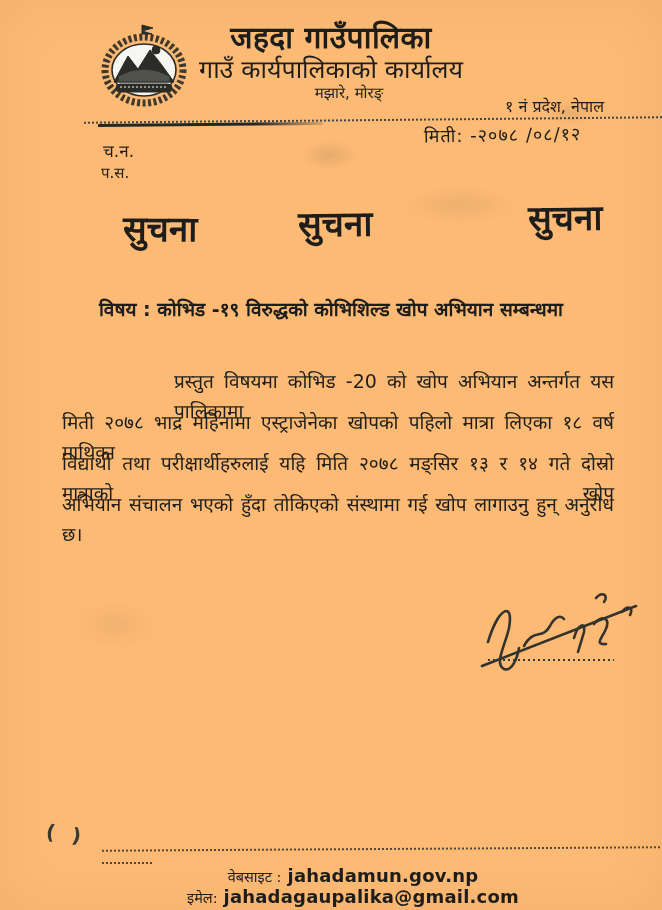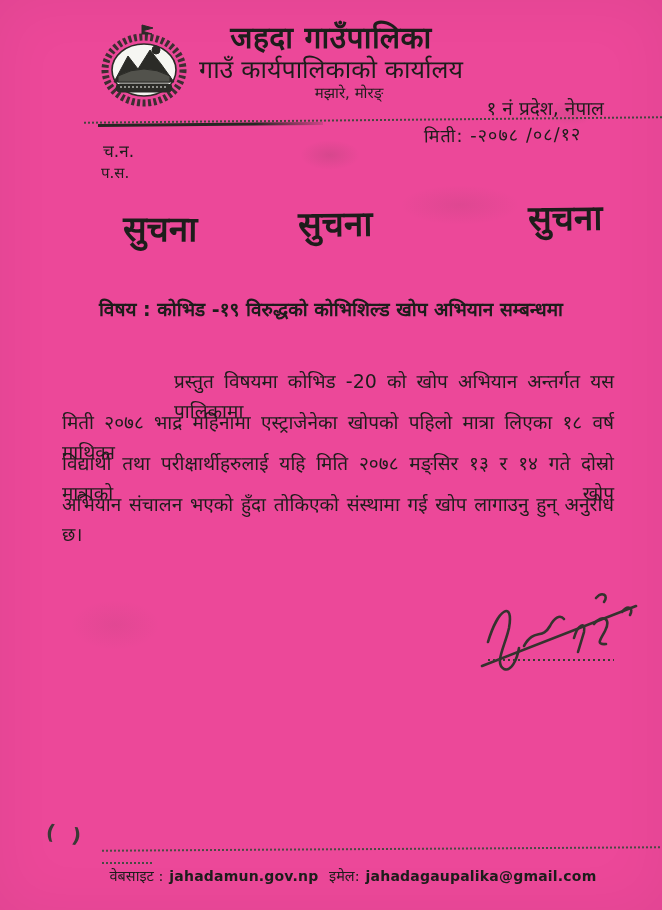--- a/index.html
+++ b/index.html
@@ -1,28 +1,28 @@
 <!DOCTYPE html>
 <html><head>
 <meta charset="utf-8">
 <style>
   html,body { margin:0; padding:0; background:#e8e8e6; }
   .page {
     position:relative; width:662px; height:910px; margin:0 auto;
-    background:#ec4899; overflow:hidden;
+    background:#fdba74; overflow:hidden;
     font-family:"DejaVu Sans", sans-serif; color:#1d1d1b;
     box-shadow: inset 0 0 60px rgba(0,0,0,0.05);
   }
   .abs { position:absolute; }
   .centered { left:0; right:0; text-align:center; }
 
   .municipality { top:16px; font-size:30px; font-weight:600; letter-spacing:0.5px; }
   .office       { top:51px; font-size:25px; font-weight:500; }
   .address      { top:82px; font-size:15px; font-weight:500;padding-left:36px; }
-  .province     { top:95px; right:58px; font-size:19px; font-weight:500; }
+  .province     { top:95px; right:58px; font-size:16px; font-weight:500; }
 
   .logo { left:98px; top:24px; width:92px; height:84px; }
 
   .sep-top {
     left:84px; top:119px; width:578px; height:2px;
     background: repeating-linear-gradient(90deg,#45453f 0 2px, transparent 2px 4px);
     transform: rotate(-0.55deg);
   }
   .sep-top-solid {
     left:98px; top:123px; width:225px; height:3px;
@@ -58,21 +58,21 @@
   .sep-foot {
     left:102px; top:848px; width:558px; height:2px;
     background: repeating-linear-gradient(90deg,#4a4a44 0 2px, transparent 2px 4px);
     transform: rotate(-0.35deg);
   }
   .sep-foot-stub {
     left:102px; top:862px; width:50px; height:2px;
     background: repeating-linear-gradient(90deg,#4a4a44 0 2px, transparent 2px 4px);
   }
   .footer-text { left:60px; right:16px; top:865px; text-align:center; font-size:14.5px; }
-  .footer-text .lat { font-size:14px; font-weight:600; letter-spacing:0.2px;margin-top:44px; }
+  .footer-text .lat { font-size:18px; font-weight:600; letter-spacing:0.2px;margin-top:44px; }
   .footer-text span { margin:0 3px; }
 
   .noise { border-radius:50%; pointer-events:none; }
   .n1 { left:300px; top:140px; width:60px; height:30px;
         background: radial-gradient(closest-side, rgba(60,60,55,0.12), transparent); }
   .n2 { left:545px; top:100px; width:50px; height:26px;
         background: radial-gradient(closest-side, rgba(60,60,55,0.10), transparent); }
   .n3 { left:400px; top:185px; width:120px; height:40px;
         background: radial-gradient(closest-side, rgba(60,60,55,0.08), transparent); }
   .n4 { left:70px; top:600px; width:90px; height:50px;

